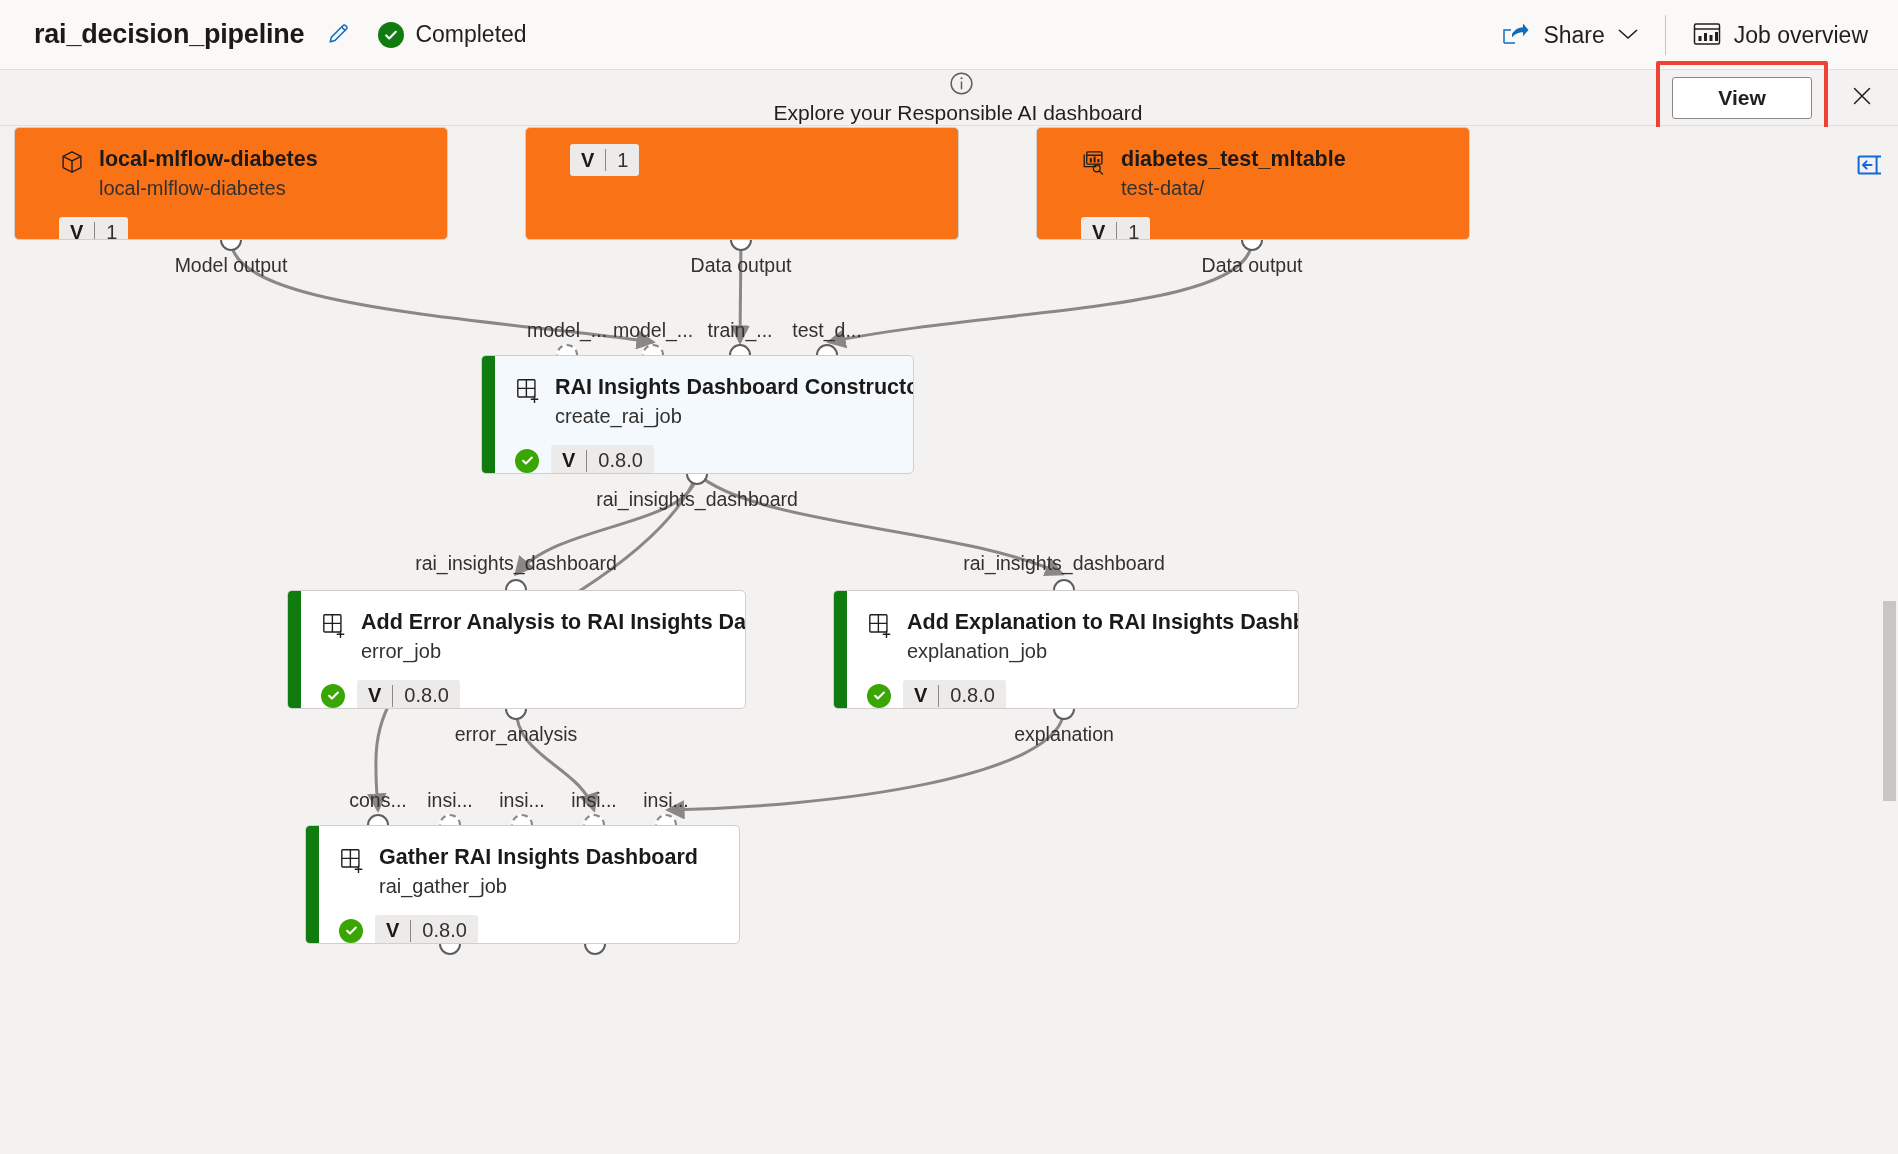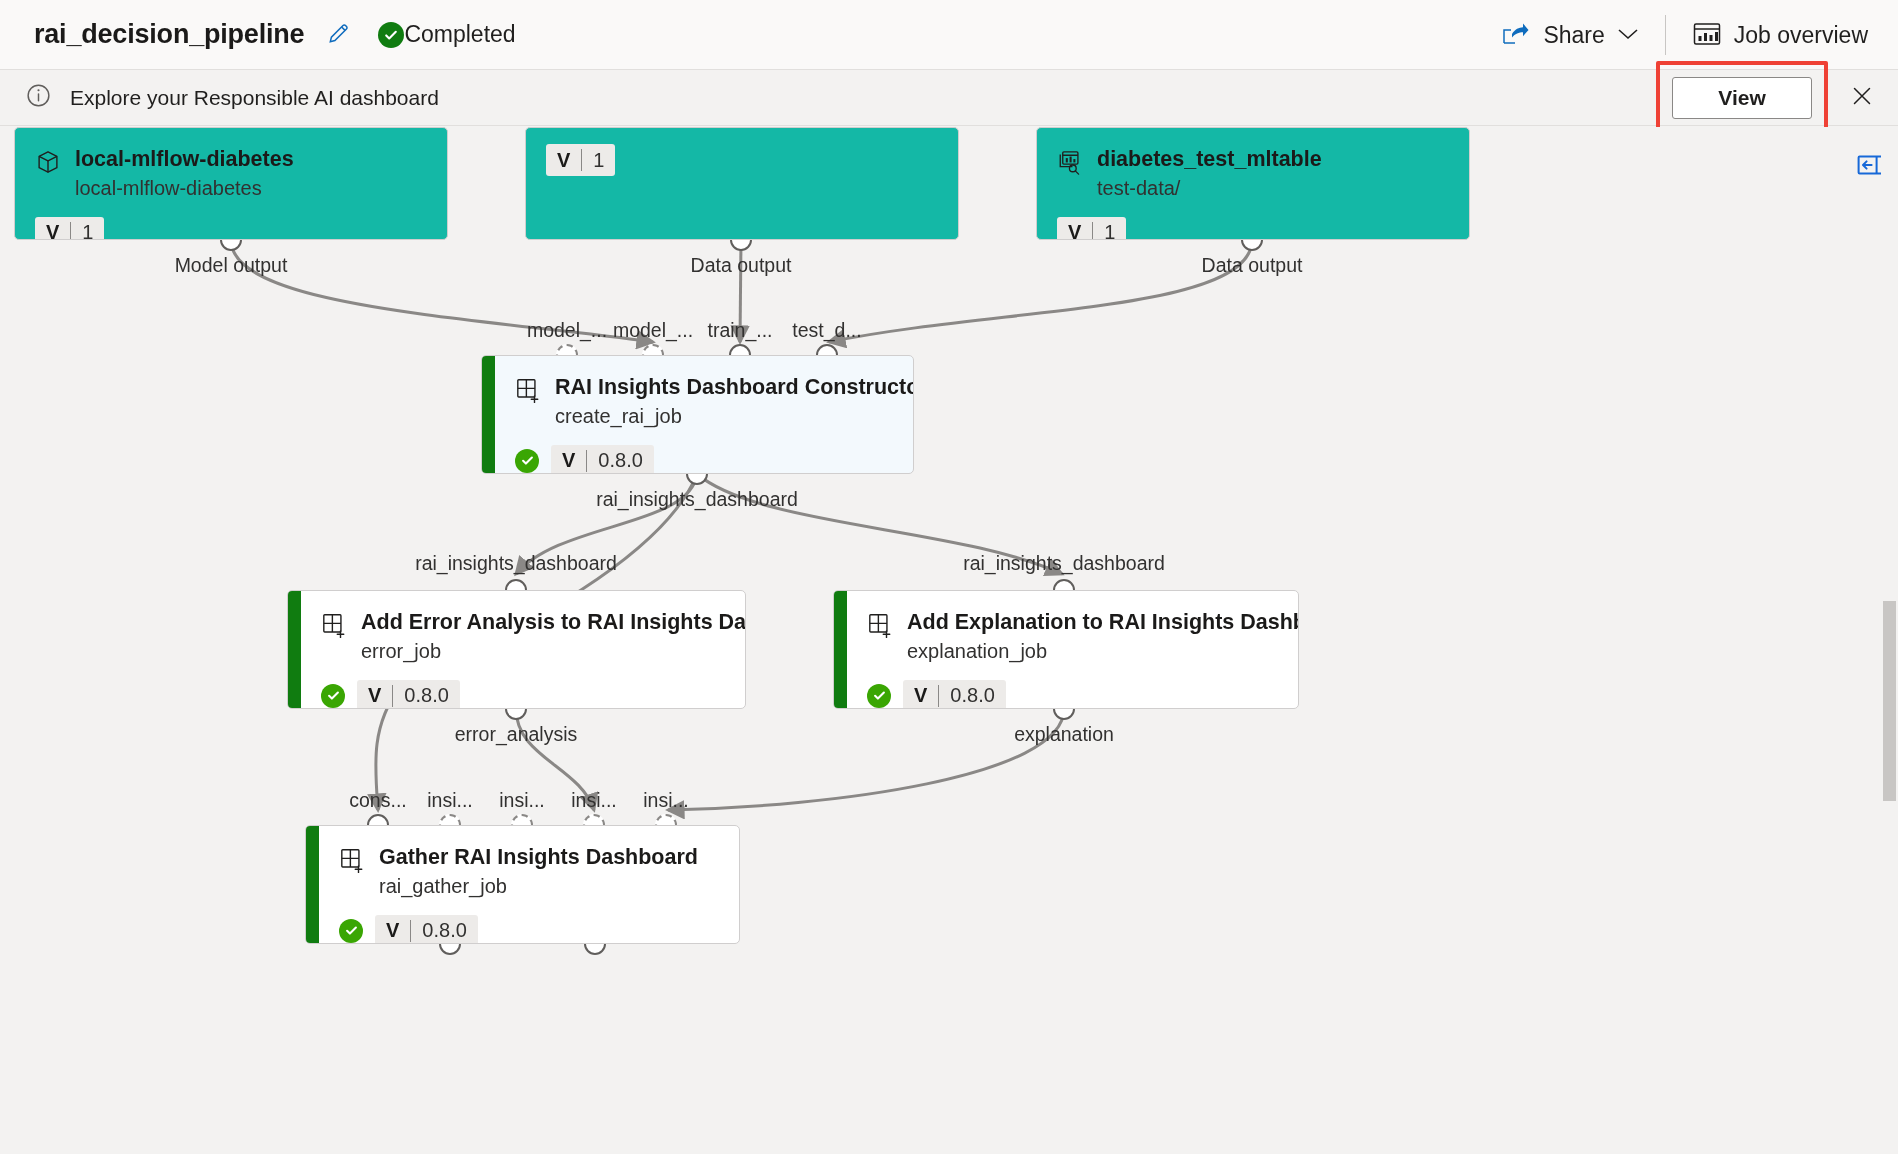--- a/index.html
+++ b/index.html
@@ -20,21 +20,21 @@
     border-bottom: 1px solid #e1dfdd;
     display: flex; align-items: center;
   }
   #pipeline-title {
     margin-left: 34px;
     font-size: 27px; font-weight: 700; letter-spacing: -0.2px;
     color: #1b1a19; white-space: nowrap;
   }
   .edit-pencil { margin-left: 22px; display: flex; align-items: center; cursor: pointer; }
   #status-group {
-    display: flex; align-items: center; margin-left: 26px;  text-align: right;
+    display: flex; align-items: center; margin-left: 26px; gap: 11px; text-align: right;
   }
   #status-text { font-size: 23px; color: #201f1e; white-space: nowrap; }
   .check-circle {
     width: 26px; height: 26px; border-radius: 50%;
     background: #107c10; display: flex; align-items: center; justify-content: center;
   }
   .check-circle svg { display: block; }
 
   #topbar-right {
     position: absolute; right: 0; top: 0; height: 70px;
@@ -46,21 +46,21 @@
     border: none; font-family: inherit; text-align: center;
   }
   .cmd-label { font-size: 23px; color: #201f1e; white-space: nowrap; }
   .vdivider { width: 1px; height: 40px; background: #c8c6c4; margin: 0 10px; }
 
   
   #infobar {
     position: absolute; left: 0; top: 70px; width: 1898px; height: 56px;
     background: #f3f2f1;
     border-bottom: 1px solid #e1dfdd;
-    display: flex; align-items: center;
+    display: flex; align-items: center; flex-direction: column;
   }
   #info-icon { margin-left: 25px; }
   #info-text { margin-left: 18px; font-size: 21px; color: #201f1e; white-space: nowrap; }
   #infobar-right {
     position: absolute; right: 0; top: 0; height: 56px;
     display: flex; align-items: center; gap: 6px;
   }
   #view-highlight {
     border: 4px solid #ef4135;
     padding: 12px;
@@ -88,21 +88,21 @@
   #edges { position: absolute; left: 0; top: 0; width: 1898px; height: 1027px; }
 
   
   .node {
     position: absolute;
     background: #ffffff;
     border: 1px solid #d0cece;
     border-radius: 5px;
     overflow: hidden;
   }
-  .node.asset { background: #14b8a6; }
+  .node.asset { background: #f97316; padding-left: 24px; }
   .node.module { padding-left: 13px; }
   .node.module.selected { background: #f3f9fd; }
   .node .railbar {
     position: absolute; left: 0; top: 0; bottom: 0; width: 13px;
     background: #107c10;
   }
   .node-inner { padding: 18px 20px 0 20px; position: relative; }
   .node-head { display: flex; align-items: flex-start; gap: 14px; }
   .node-icon { flex: 0 0 auto; margin-top: 3px; }
   .node-titles { min-width: 0; }

